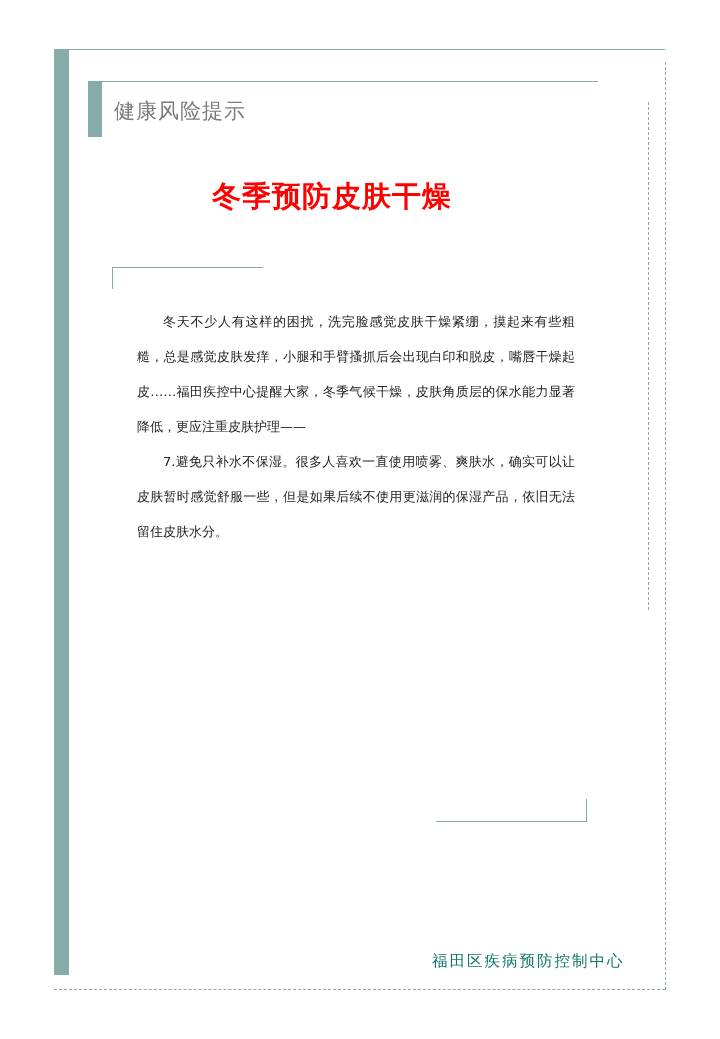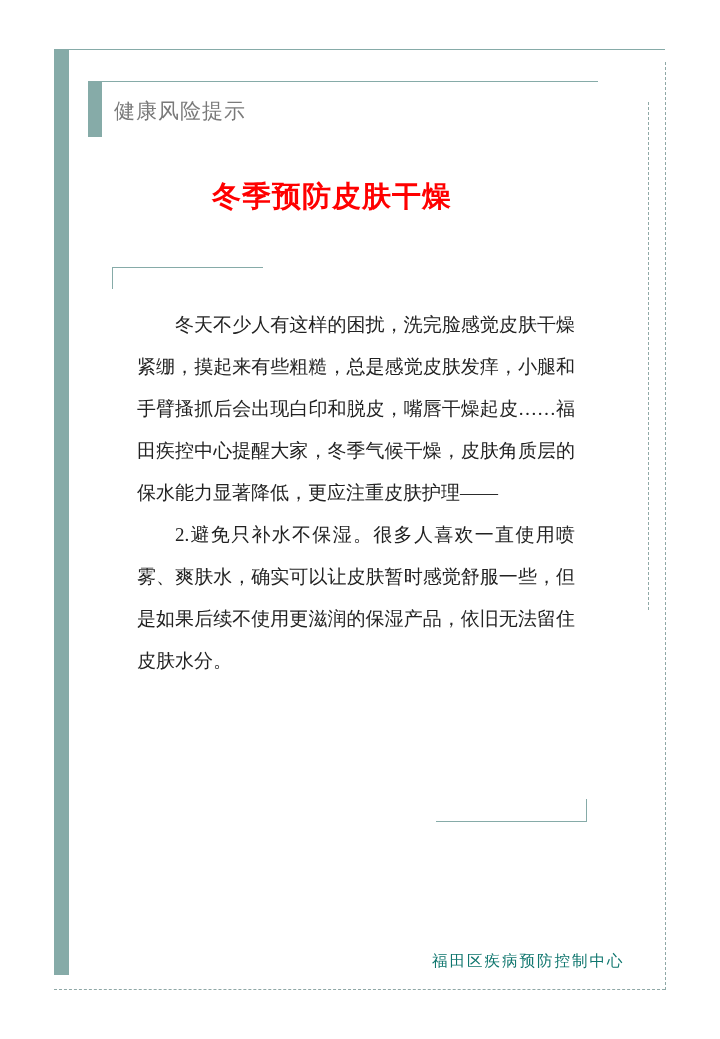--- a/index.html
+++ b/index.html
@@ -1,33 +1,33 @@
 <!DOCTYPE html>
 <html><head>
   <meta charset="utf-8">
   <style>
     html, body { margin: 0; padding: 0; background: #ffffff; }
     body { width: 720px; height: 1039px; position: relative; overflow: hidden;
            font-family: "DejaVu Sans", "Liberation Sans", sans-serif; }
-    .abs { position: absolute; font-family: Liberation Serif, serif; }
+    .abs { position: absolute; }
     .left-bar { left: 54px; top: 49px; width: 15px; height: 926px; background: #86aba8; }
     .top-line { left: 69px; top: 49px; width: 596px; height: 1px; background: #86aba8; }
     .right-dash-outer { left: 665px; top: 62px; width: 0; height: 928px; border-left: 1px dashed #8fa8a6; }
     .bottom-dash { left: 54px; top: 989px; width: 611px; height: 0; border-top: 1px dashed #8fa8a6; }
     .header-bar { left: 88px; top: 81px; width: 14px; height: 56px; background: #86aba8; }
     .header-line { left: 102px; top: 81px; width: 496px; height: 1px; background: #86aba8; }
     .right-dash-inner { left: 648px; top: 102px; width: 0; height: 508px; border-left: 1px dashed #8fa8a6; }
     .header-title { left: 114px; top: 97px; font-size: 21px; color: #7a7a7a; letter-spacing: 1px; white-space: nowrap; }
     .main-title { left: 0; width: 664px; top: 177px; text-align: center; font-size: 29px; font-weight: bold;
                   color: #ff0000; letter-spacing: 1px; }
     .bracket-tl-h { left: 112px; top: 267px; width: 151px; height: 1px; background: #86aba8; }
     .bracket-tl-v { left: 112px; top: 267px; width: 1px; height: 22px; background: #86aba8; }
     .bracket-br-h { left: 436px; top: 821px; width: 151px; height: 1px; background: #86aba8; }
     .bracket-br-v { left: 586px; top: 799px; width: 1px; height: 23px; background: #86aba8; }
-    .body-text { left: 137px; top: 304px; width: 438px; font-size: 19px; line-height: 42px; color: #222222; }
+    .body-text { left: 137px; top: 304px; width: 438px; font-size: 13px; line-height: 35px; color: #222222; }
     .body-text p { margin: 0; text-indent: 2em; text-align: justify; }
     .footer-org { left: 432px; top: 951px; font-size: 15.5px; color: #0f766e; letter-spacing: 2px; white-space: nowrap; }
   </style>
 </head>
 <body>
 
 <div class="abs left-bar"></div>
 <div class="abs top-line"></div>
 <div class="abs right-dash-outer"></div>
 <div class="abs bottom-dash"></div>
@@ -38,19 +38,19 @@
 
 <div class="abs header-title">健康风险提示</div>
 
 <div class="abs main-title">冬季预防皮肤干燥</div>
 
 <div class="abs bracket-tl-h"></div>
 <div class="abs bracket-tl-v"></div>
 
 <div class="abs body-text">
   <p>冬天不少人有这样的困扰，洗完脸感觉皮肤干燥紧绷，摸起来有些粗糙，总是感觉皮肤发痒，小腿和手臂搔抓后会出现白印和脱皮，嘴唇干燥起皮……福田疾控中心提醒大家，冬季气候干燥，皮肤角质层的保水能力显著降低，更应注重皮肤护理——</p>
-  <p>2.避免只补水不保湿。很多人喜欢一直使用喷雾、爽肤水，确实可以让皮肤暂时感觉舒服一些，但是如果后续不使用更滋润的保湿产品，依旧无法留住皮肤水分。</p>
+  <p>7.避免只补水不保湿。很多人喜欢一直使用喷雾、爽肤水，确实可以让皮肤暂时感觉舒服一些，但是如果后续不使用更滋润的保湿产品，依旧无法留住皮肤水分。</p>
 </div>
 
 <div class="abs bracket-br-h"></div>
 <div class="abs bracket-br-v"></div>
 
 <div class="abs footer-org">福田区疾病预防控制中心</div>
 
 </body></html>

